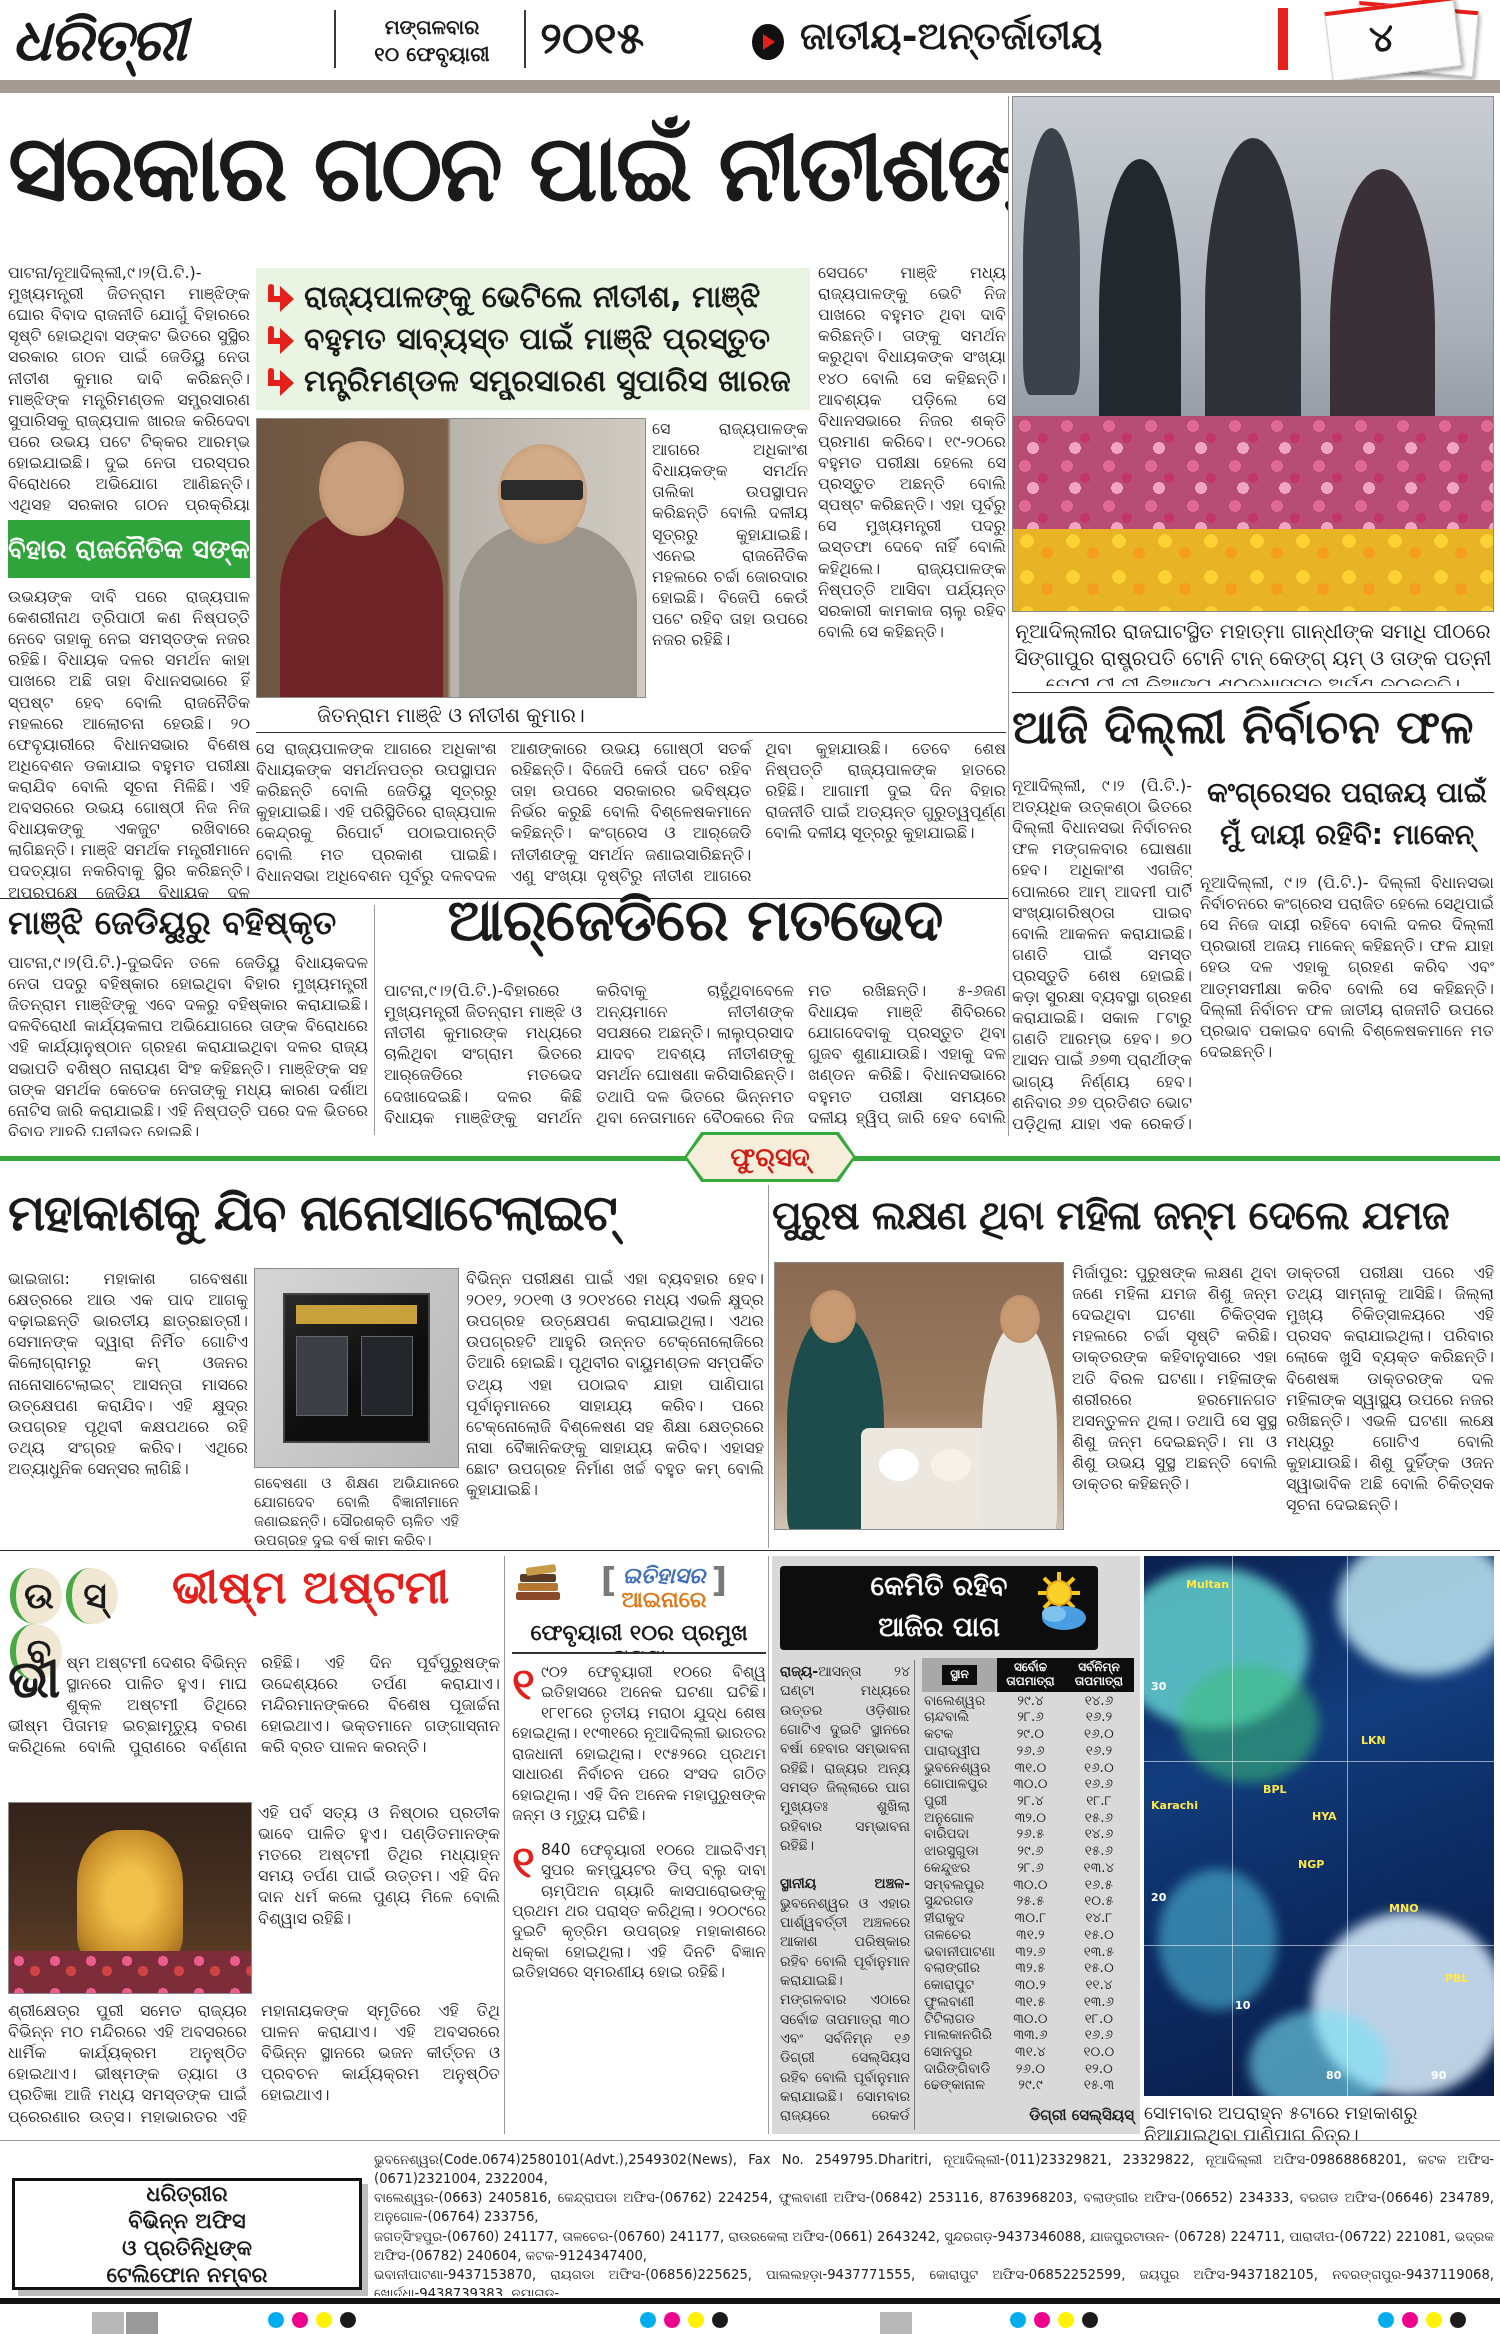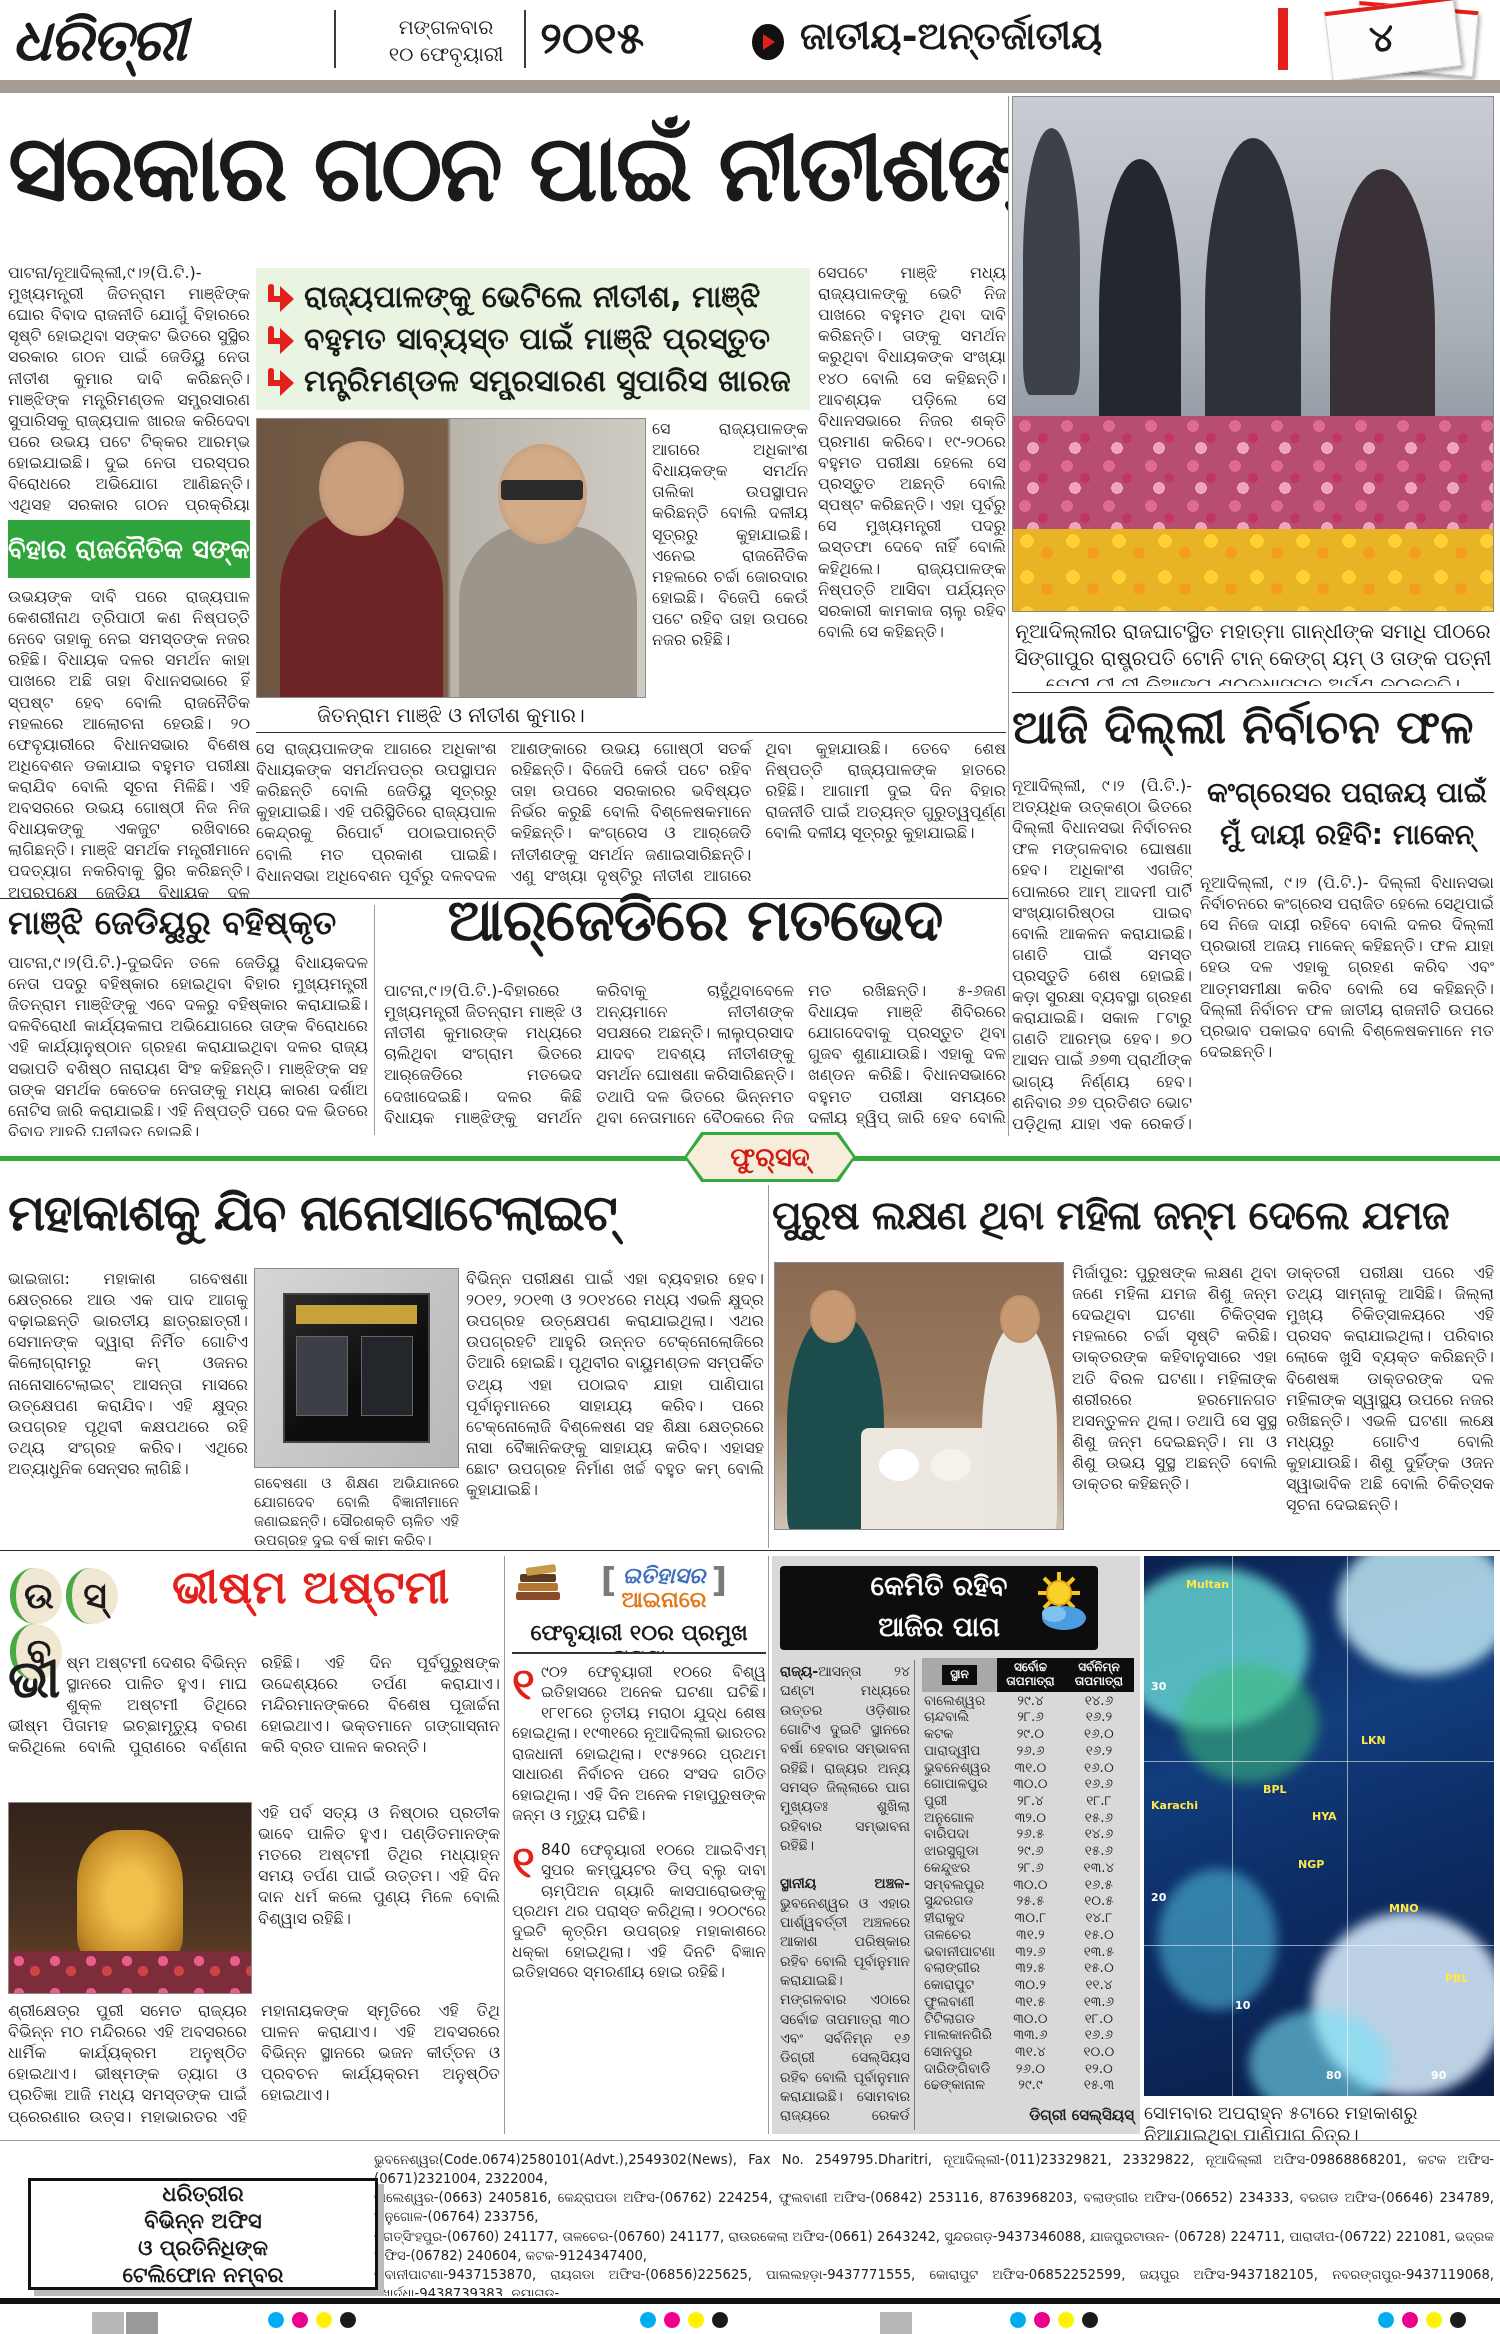--- a/index.html
+++ b/index.html
@@ -15,21 +15,21 @@
   .ctr { text-align:center; }
   .b { font-weight:bold; }
   .body-txt { font-size:16px; line-height:1.32; color:#1c1c1c; }
   .small-txt { font-size:14.5px; line-height:1.3; }
   .rule-h { position:absolute; background:#2b2b2b; height:1px; }
   .rule-v { position:absolute; background:#9a9a9a; width:1px; }
 
   
   .masthead { left:12px; top:6px; width:320px; height:72px; font-size:58px; font-weight:bold; font-style:italic; letter-spacing:-2px; }
   .hdr-sep { position:absolute; top:10px; width:2px; height:58px; background:#3a3a3a; }
-  .hdr-date { left:360px; top:14px; width:172px; height:56px; font-size:20px; line-height:1.35; font-weight:normal; }
+  .hdr-date { left:346px; top:14px; width:172px; height:56px; font-size:20px; line-height:1.35; font-weight:bold; }
   .hdr-year { left:540px; top:12px; width:170px; height:58px; font-size:44px; font-weight:bold; }
   .sec-dot { left:752px; top:24px; width:32px; height:36px; background:#111; border-radius:50%; }
   .sec-dot::after { content:""; position:absolute; left:11px; top:10px; border-left:12px solid #e3201b; border-top:8px solid transparent; border-bottom:8px solid transparent; }
   .sec-label { left:800px; top:14px; width:440px; height:54px; font-size:38px; font-weight:bold; }
   .red-bar { left:1278px; top:8px; width:10px; height:62px; background:#e3201b; }
   .pagecurl { left:1318px; top:2px; width:172px; height:76px; }
   .sheet { position:absolute; background:#fdfdfd; border:1px solid #cfcfcf; box-shadow:2px 3px 4px rgba(0,0,0,.35); border-top:4px solid #e3201b; }
   .sheet.s1 { left:38px; top:4px; width:120px; height:66px; transform:rotate(5deg); }
   .sheet.s2 { left:10px; top:2px; width:130px; height:70px; transform:rotate(-7deg); }
   .pg-num { position:absolute; left:52px; top:14px; font-size:38px; font-weight:bold; transform:rotate(-7deg); }
@@ -89,21 +89,21 @@
   .map .grid-v { position:absolute; top:0; width:1px; height:100%; background:rgba(255,255,255,.55); }
   .map .grid-h { position:absolute; left:0; height:1px; width:100%; background:rgba(255,255,255,.55); }
   .blob { position:absolute; border-radius:50%; filter:blur(6px); }
   .map-label { position:absolute; color:#ffe84a; font-size:11px; font-weight:bold; }
   .map-label.wn { color:#ffffff; }
   .map-caption { left:1144px; top:2102px; width:350px; font-size:18px; }
 
   
   .foot-rule { left:0; top:2140px; width:1500px; height:1px; background:#999; }
   .foot-text { left:374px; top:2150px; width:1120px; height:146px; font-size:13.2px; line-height:1.45; text-align:justify; color:#222; }
-  .foot-box { left:28px; top:2178px; width:350px; height:112px; border:3px solid #111; box-shadow:6px 6px 0 #bdbdbd; }
+  .foot-box { left:12px; top:2178px; width:350px; height:112px; border:3px solid #111; box-shadow:6px 6px 0 #bdbdbd; }
   .foot-box div { font-size:21px; font-weight:bold; line-height:1.28; text-align:center; }
   .black-rule { left:0; top:2298px; width:1500px; height:6px; background:#111; }
   .mark-sq { position:absolute; top:2312px; width:32px; height:26px; }
   .cmyk { position:absolute; top:2312px; display:flex; gap:8px; }
   .cmyk i { width:16px; height:16px; border-radius:50%; display:block; }
   .c1{background:#00adef}.c2{background:#ec008c}.c3{background:#fff200}.c4{background:#1a1a1a}
 
   
   .ph-layer { position:absolute; }
   .fig { position:absolute; border-radius:50% 50% 12% 12%; }

